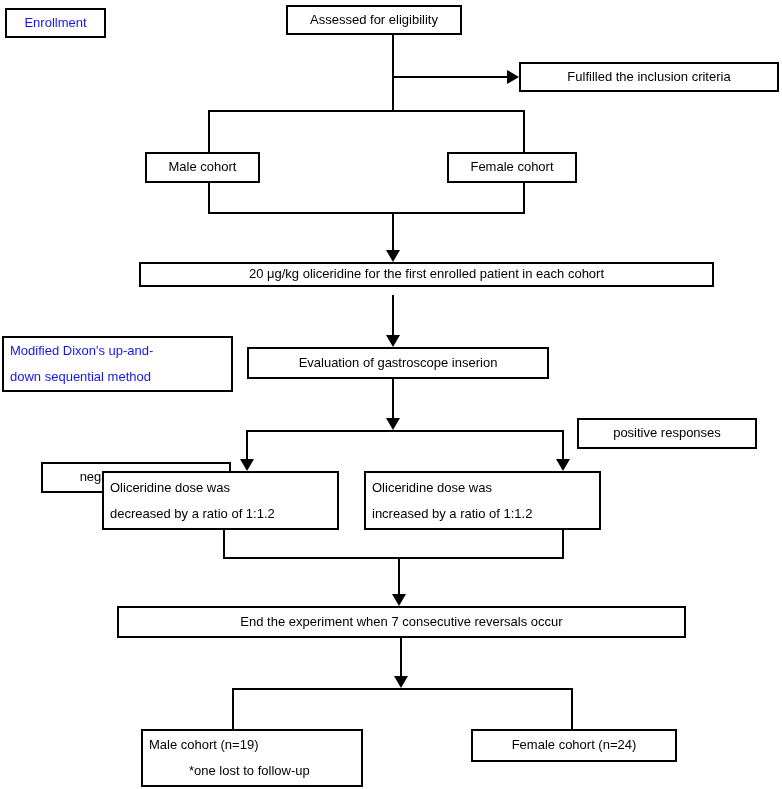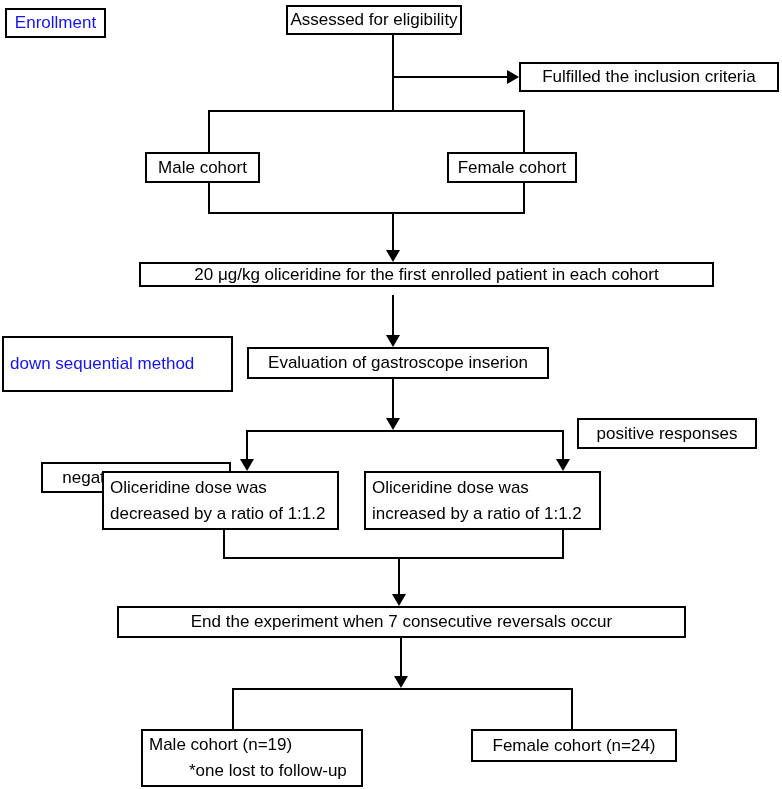--- a/index.html
+++ b/index.html
@@ -7,21 +7,21 @@
     padding: 0;
     background: #ffffff;
   }
   * { box-sizing: border-box; }
   #figure {
     position: relative;
     width: 782px;
     height: 789px;
     background: #ffffff;
     font-family: "Liberation Sans", "DejaVu Sans", sans-serif;
-    font-size: 17px;
+    font-size: 13px;
     color: #000000;
   }
   .box {
     position: absolute;
     border: 2px solid #000000;
     background: #ffffff;
     display: flex;
     align-items: center;
     justify-content: center;
     white-space: nowrap;
@@ -98,20 +98,21 @@
 
   <div class="vline" style="left:400px; top:637px; height:41px;"></div>
   <div class="arrow-down" style="left:394px; top:676px;"></div>
   <div class="hline" style="left:232px; top:688px; width:341px;"></div>
   <div class="vline" style="left:232px; top:690px; height:40px;"></div>
   <div class="vline" style="left:571px; top:690px; height:40px;"></div>
 
   <div class="box blue" style="left:5px; top:8px; width:101px; height:30px;">Enrollment</div>
 
   <div class="box blue multiline" style="left:2px; top:336px; width:231px; height:56px;">
+    <span>Modified Dixon's up-and-</span>
     <span>down sequential method</span>
   </div>
 
 
   <div class="box" style="left:286px; top:5px; width:176px; height:30px;">Assessed for eligibility</div>
 
   <div class="box" style="left:519px; top:62px; width:260px; height:30px;">Fulfilled the inclusion criteria</div>
 
   <div class="box" style="left:145px; top:152px; width:115px; height:31px;">Male cohort</div>
 

